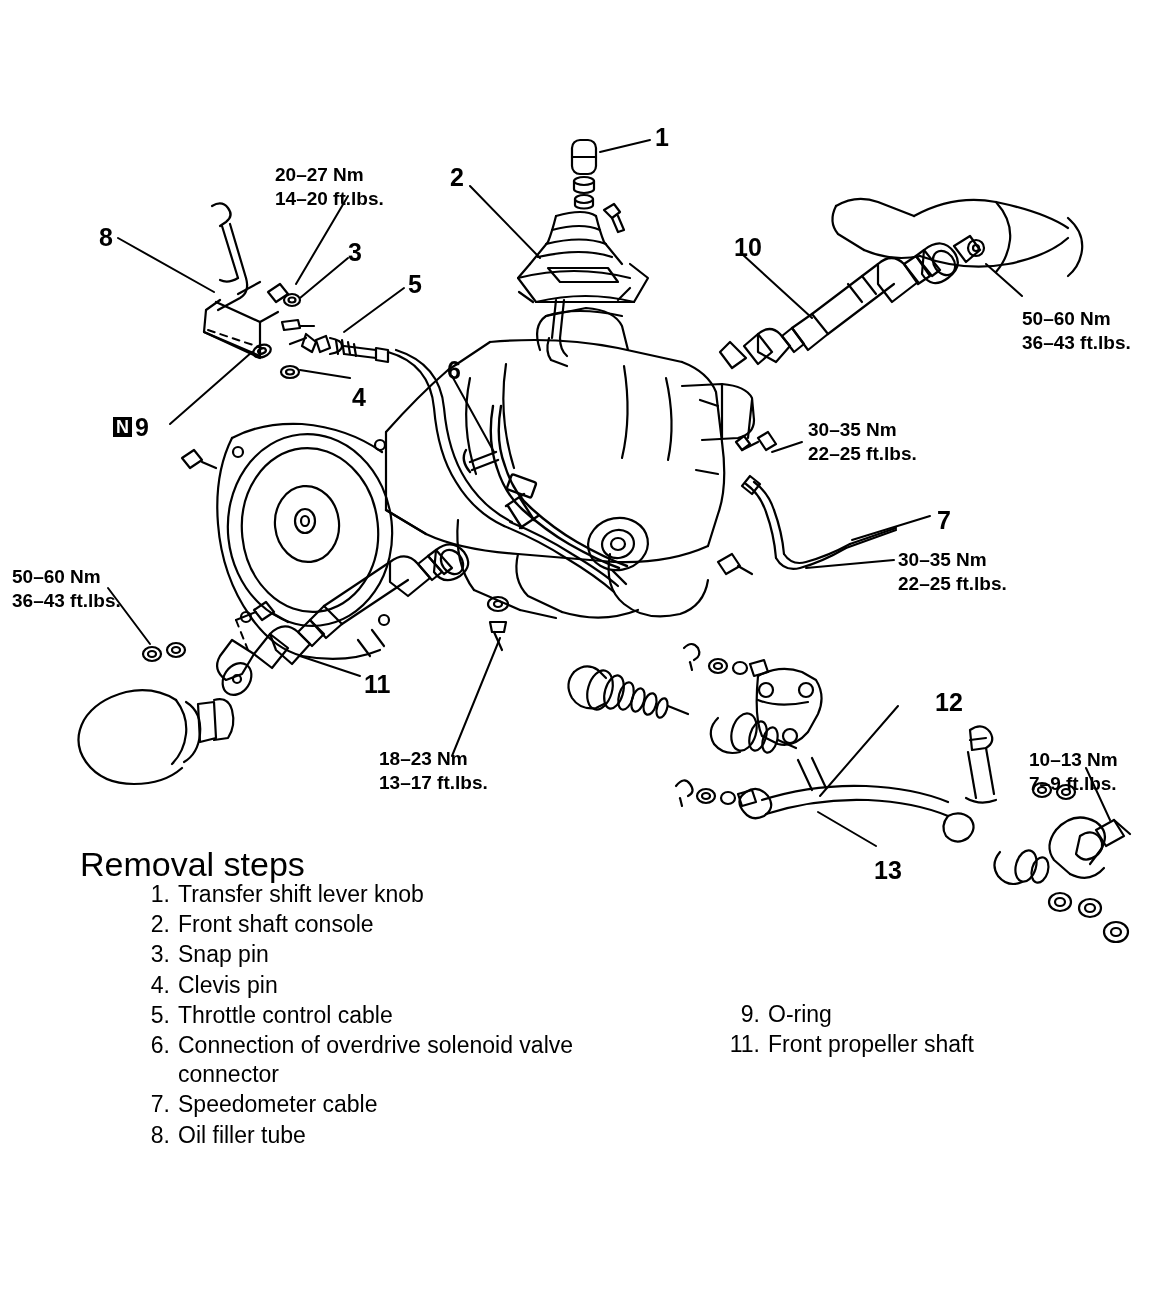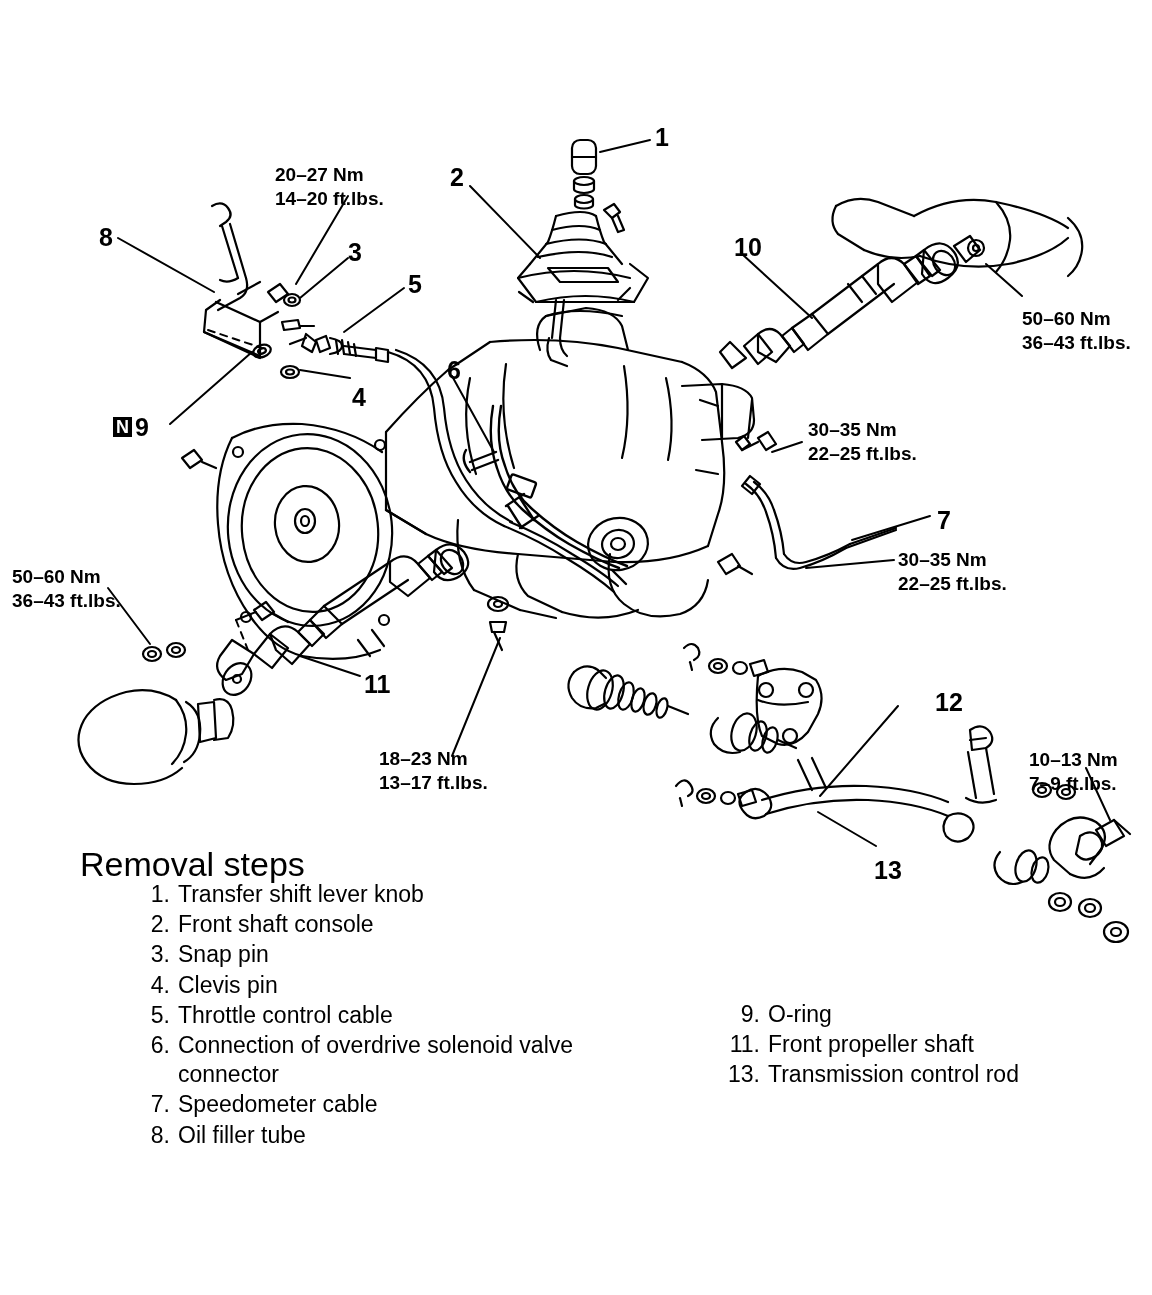--- a/index.html
+++ b/index.html
@@ -512,19 +512,15 @@
 
   <div class="steps-col" id="steps-right">
     <div class="step">
       <span class="step-num">9.</span>
       <span class="step-text">O-ring</span>
     </div>
     <div class="step">
       <span class="step-num">11.</span>
       <span class="step-text">Front propeller shaft</span>
     </div>
-    <div class="step">
-      <span class="step-num">13.</span>
-      <span class="step-text">Transmission control rod</span>
-    </div>
   </div>
 
 </div>
 
 </body></html>

